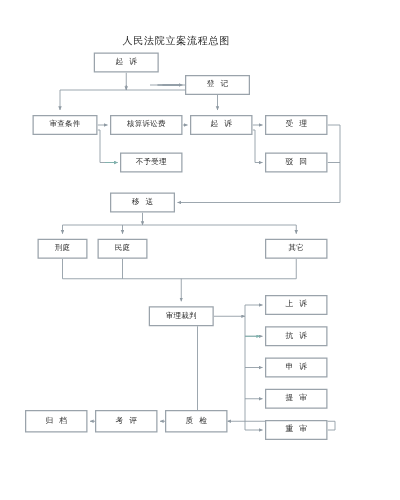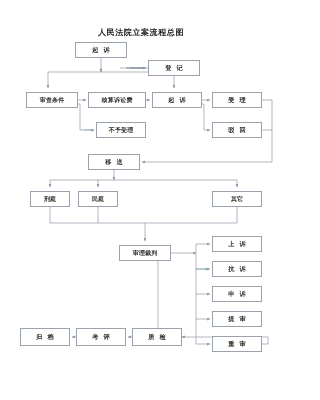--- a/index.html
+++ b/index.html
@@ -4,21 +4,21 @@
 <style>
   html,body{margin:0;padding:0;}
   body{
     width:282px;height:400px;
     background:#ffffff;
     font-family:"DejaVu Sans","Liberation Sans",sans-serif;
     overflow:hidden;
     position:relative;
   }
   #chart{
-    position:absolute;left:0;top:0;width:282px;height:380px;font-weight:bold;
+    position:absolute;left:0;top:0;width:282px;height:380px;
   }
   .node{
     position:absolute;
     box-sizing:border-box;
     border:1px solid #9aa3ab;
     background:#ffffff;
     color:#2b2b2b;
     display:flex;
     align-items:center;
     justify-content:center;

